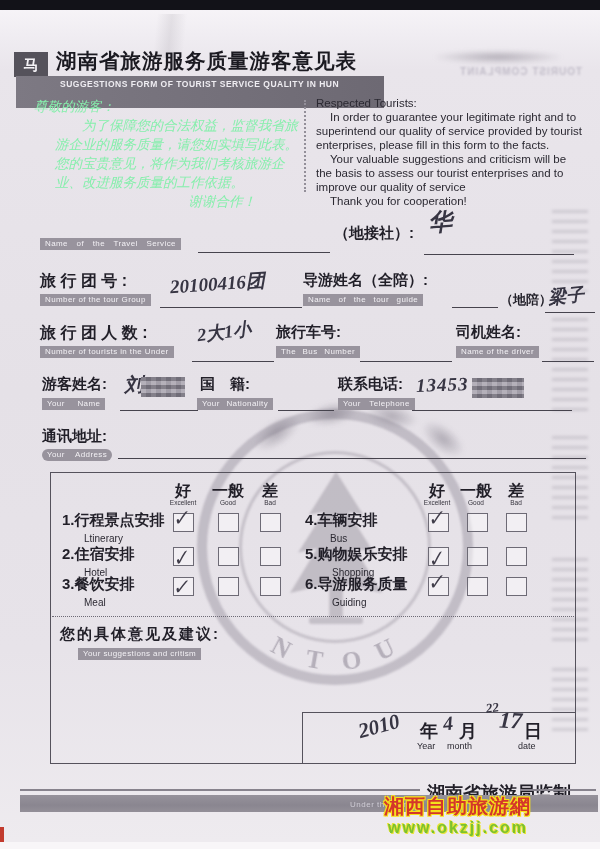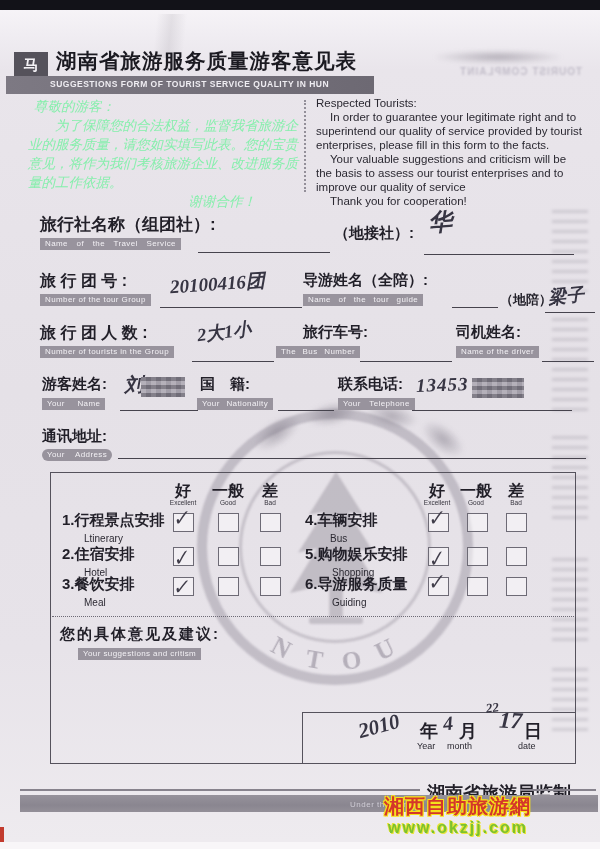--- a/index.html
+++ b/index.html
@@ -61,60 +61,59 @@
   <div class="abs smudge" style="left:305px;top:402px;width:54px;height:24px;transform:rotate(-12deg);"></div>
   <div class="abs smudge" style="left:365px;top:404px;width:54px;height:24px;transform:rotate(12deg);"></div>
   <div class="abs smudge" style="left:418px;top:426px;width:50px;height:26px;transform:rotate(38deg);"></div>
   <div class="abs stampletter" style="left:272px;top:634px;transform:rotate(28deg);">N</div>
   <div class="abs stampletter" style="left:306px;top:646px;transform:rotate(10deg);">T</div>
   <div class="abs stampletter" style="left:342px;top:647px;transform:rotate(-8deg);">O</div>
   <div class="abs stampletter" style="left:376px;top:636px;transform:rotate(-26deg);">U</div>
 
   <div class="abs" style="left:14px;top:52px;width:34px;height:25px;background:#55525b;color:#f4f2f6;text-align:center;font-size:15px;line-height:25px;font-weight:bold;">马</div>
   <div class="abs" style="left:56px;top:47px;font-size:20.5px;font-weight:bold;color:#1b1a21;letter-spacing:1px;white-space:nowrap;">湖南省旅游服务质量游客意见表</div>
-  <div class="abs" style="left:6px;top:76px;width:368px;height:18px;background:linear-gradient(90deg,#7d7983,#6d6973);">
+  <div class="abs" style="left:16px;top:76px;width:368px;height:32px;background:linear-gradient(90deg,#7d7983,#6d6973);">
     <span class="abs" style="left:44px;top:3px;font-size:8.5px;font-weight:bold;color:#efedf2;letter-spacing:.5px;white-space:nowrap;">SUGGESTIONS FORM OF TOURIST SERVICE QUALITY IN HUN</span>
   </div>
 
   <div class="abs" style="left:28px;top:97px;width:272px;font-family:'Liberation Serif',serif;font-style:italic;color:#86efac;font-size:13.5px;line-height:19px;">
     <div style="padding-left:6px;">尊敬的游客：</div>
-    <div style="text-indent:2em;">为了保障您的合法权益，监督我省旅游企业的服务质量，请您如实填写此表。您的宝贵意见，将作为我们考核旅游企业、改进服务质量的工作依据。</div>
+    <div style="text-indent:2em;margin-left:27px;">为了保障您的合法权益，监督我省旅游企业的服务质量，请您如实填写此表。您的宝贵意见，将作为我们考核旅游企业、改进服务质量的工作依据。</div>
     <div style="text-align:right;padding-right:44px;">谢谢合作！</div>
   </div>
   <div class="abs" style="left:304px;top:100px;height:92px;border-left:2px dotted #938f99;"></div>
   <div class="abs" style="left:316px;top:96px;width:268px;color:#2b2932;font-size:11.5px;line-height:14px;">
     <div>Respected Tourists:</div>
     <div style="text-indent:14px;">In order to guarantee your legitimate right and to superintend our quality of service provided by tourist enterprises, please fill in this form to the facts.</div>
     <div style="text-indent:14px;">Your valuable suggestions and criticism will be the basis to assess our tourist enterprises and to improve our quality of service</div>
     <div style="text-indent:14px;">Thank you for cooperation!</div>
   </div>
 
-  <div class="abs lbl" style="left:40px;top:213px;font-size:17px;">旅行社名称（组团社）:</div>
   <div class="abs sub" style="left:40px;top:238px;word-spacing:6px;">Name of the Travel Service</div>
   <div class="abs ul" style="left:198px;top:252px;width:132px;"></div>
   <div class="abs lbl" style="left:334px;top:224px;font-size:15px;">（地接社）:</div>
   <div class="abs hw" style="left:428px;top:206px;font-size:24px;transform:rotate(-5deg);">华</div>
   <div class="abs ul" style="left:424px;top:254px;width:150px;"></div>
 
   <div class="abs lbl" style="left:40px;top:271px;font-size:16px;">旅 行 团 号 :</div>
   <div class="abs sub" style="left:40px;top:294px;">Number of the tour Group</div>
   <div class="abs hw" style="left:170px;top:271px;font-size:19px;transform:rotate(-4deg);">20100416团</div>
   <div class="abs ul" style="left:160px;top:307px;width:142px;"></div>
   <div class="abs lbl" style="left:303px;top:271px;font-size:15px;">导游姓名（全陪）:</div>
   <div class="abs sub" style="left:303px;top:294px;word-spacing:5px;">Name of the tour guide</div>
   <div class="abs ul" style="left:452px;top:307px;width:46px;"></div>
   <div class="abs lbl" style="left:500px;top:291px;font-size:13px;">（地陪）:</div>
   <div class="abs hw" style="left:548px;top:284px;font-size:18px;transform:rotate(-6deg);">梁子</div>
   <div class="abs ul" style="left:545px;top:312px;width:50px;"></div>
 
   <div class="abs lbl" style="left:40px;top:323px;font-size:16px;">旅 行 团 人 数 :</div>
-  <div class="abs sub" style="left:40px;top:346px;">Number of tourists in the Group</div>
+  <div class="abs sub" style="left:40px;top:346px;">Number of tourists in the Under</div>
   <div class="abs hw" style="left:197px;top:320px;font-size:18px;transform:rotate(-7deg);">2大1小</div>
   <div class="abs ul" style="left:192px;top:361px;width:82px;"></div>
-  <div class="abs lbl" style="left:276px;top:323px;font-size:15px;margin-left:27px;">旅行车号:</div>
+  <div class="abs lbl" style="left:276px;top:323px;font-size:15px;">旅行车号:</div>
   <div class="abs sub" style="left:276px;top:346px;word-spacing:4px;">The Bus Number</div>
   <div class="abs ul" style="left:360px;top:361px;width:92px;"></div>
   <div class="abs lbl" style="left:456px;top:323px;font-size:15px;">司机姓名:</div>
   <div class="abs sub" style="left:456px;top:346px;">Name of the driver</div>
   <div class="abs ul" style="left:542px;top:361px;width:52px;"></div>
 
   <div class="abs lbl" style="left:42px;top:375px;font-size:15px;">游客姓名:</div>
   <div class="abs sub" style="left:42px;top:398px;word-spacing:10px;">Your Name</div>
   <div class="abs hw" style="left:124px;top:372px;font-size:19px;transform:rotate(-4deg);">刘</div>
   <div class="abs mosaic" style="left:141px;top:377px;width:44px;height:20px;"></div>

